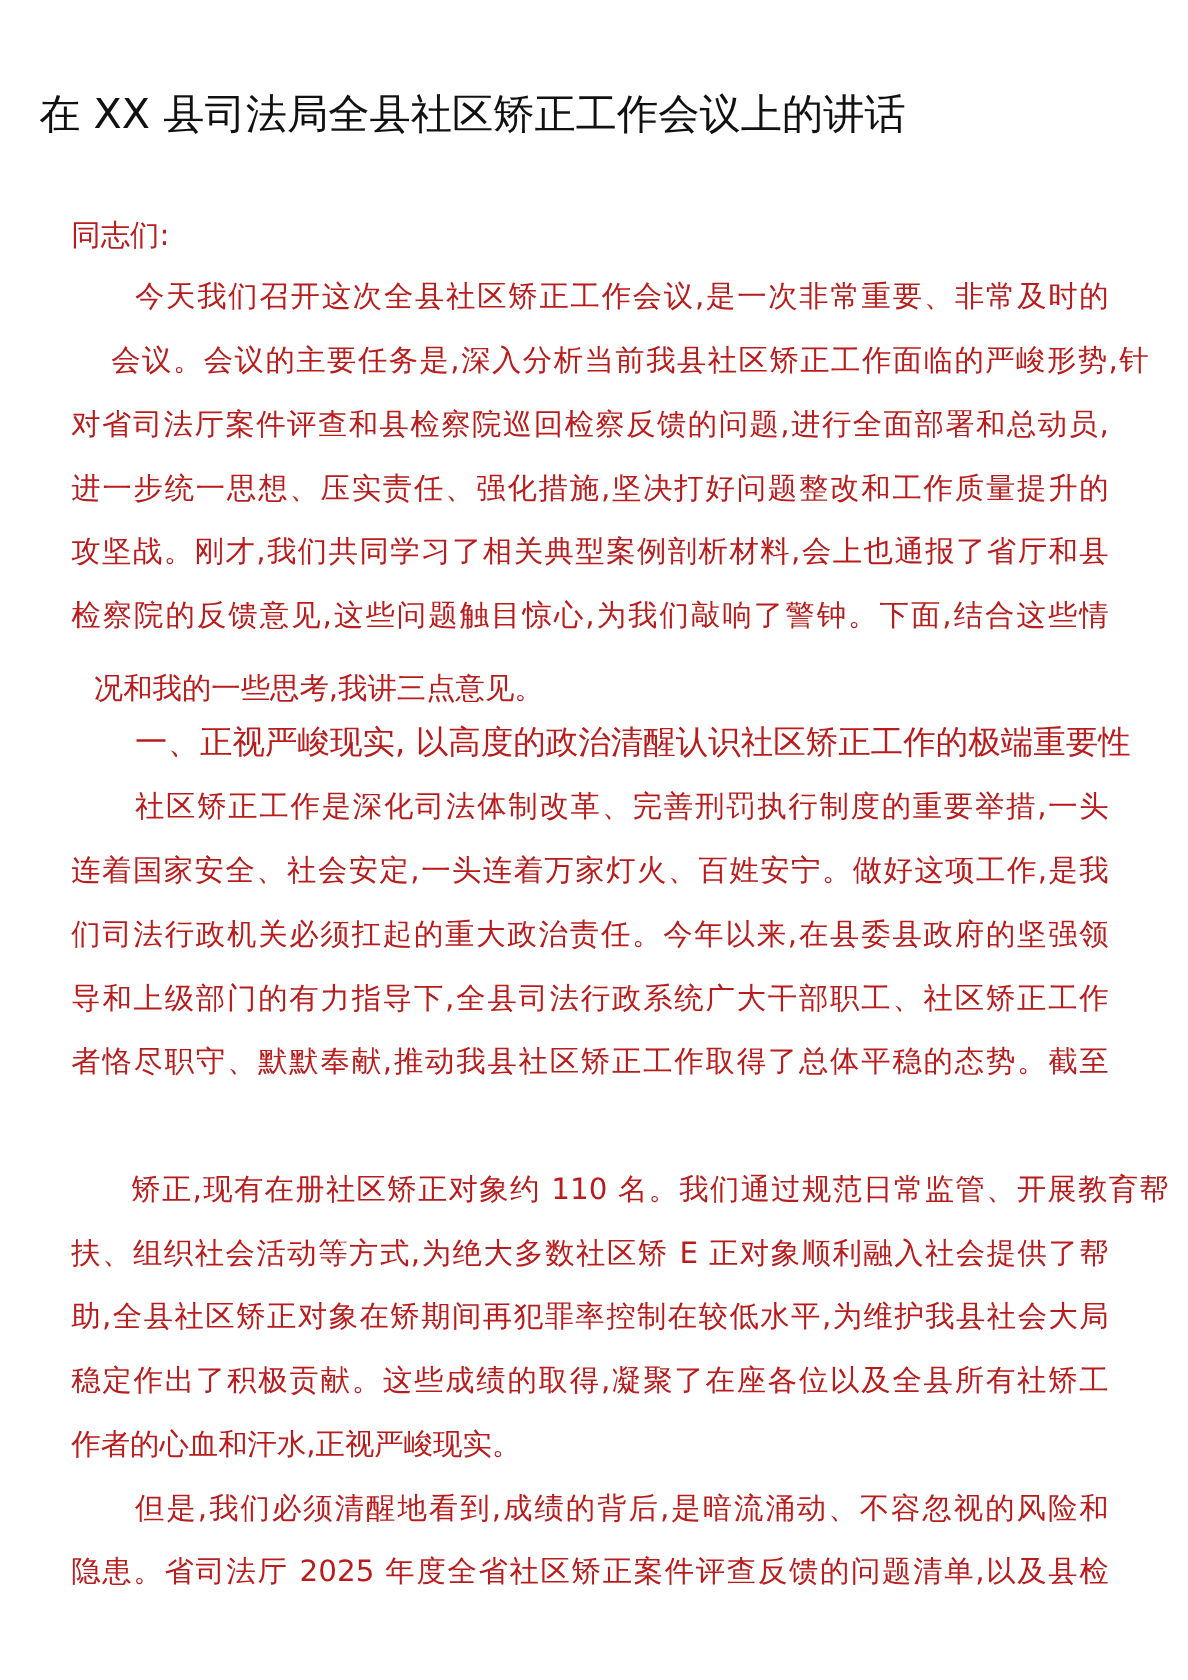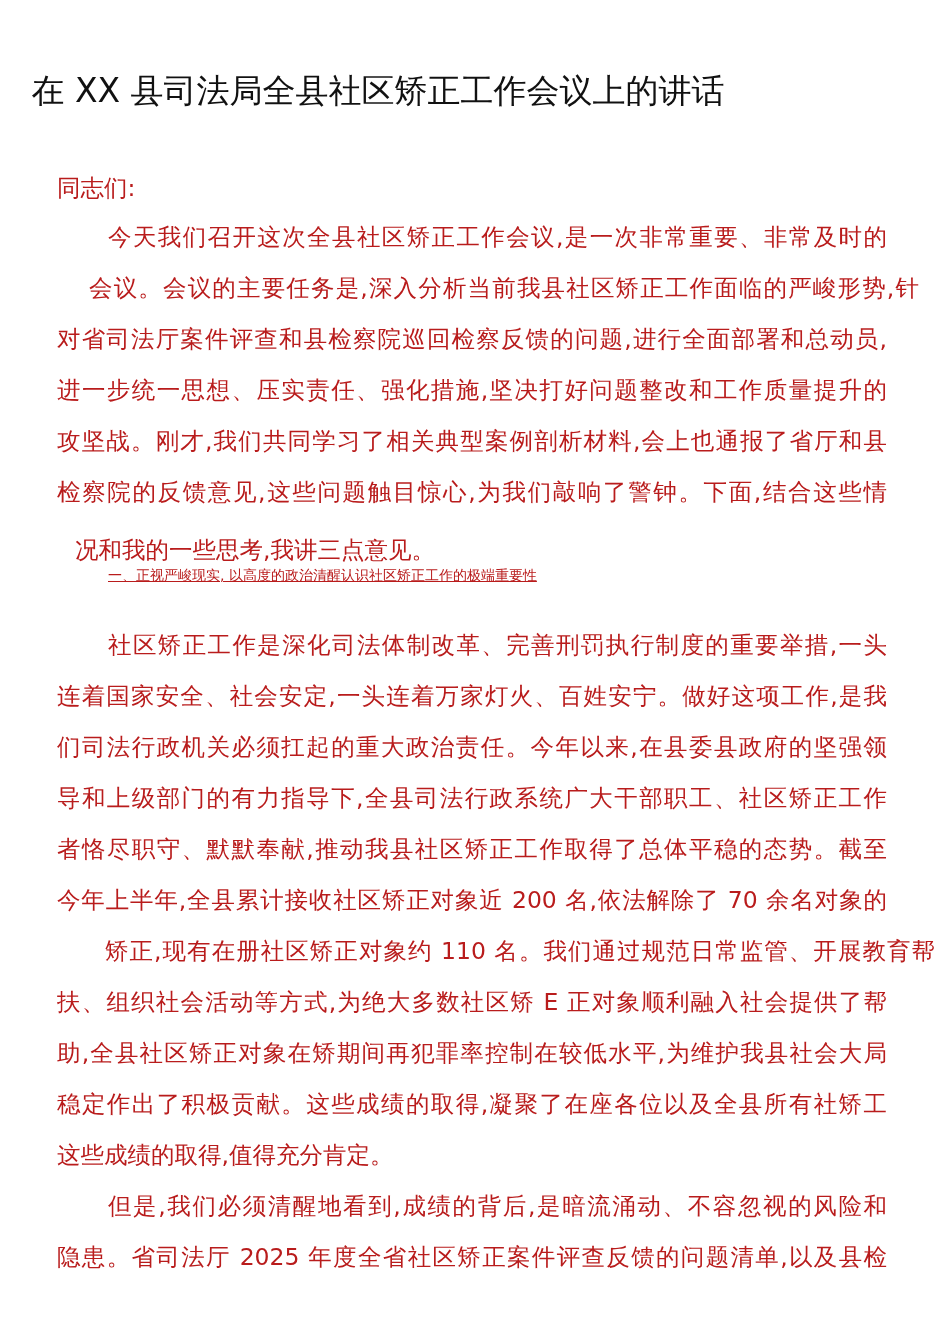--- a/index.html
+++ b/index.html
@@ -64,29 +64,28 @@
   <div class="line" style="top:171px;">同志们:</div>
 
   <div class="line indent justify" style="top:220px;">今天我们召开这次全县社区矫正工作会议,是一次非常重要、非常及时的</div>
   <div class="line justify" style="top:271px;margin-left:32px;">会议。会议的主要任务是,深入分析当前我县社区矫正工作面临的严峻形势,针</div>
   <div class="line justify" style="top:322px;">对省司法厅案件评查和县检察院巡回检察反馈的问题,进行全面部署和总动员,</div>
   <div class="line justify" style="top:373px;">进一步统一思想、压实责任、强化措施,坚决打好问题整改和工作质量提升的</div>
   <div class="line justify" style="top:424px;">攻坚战。刚才,我们共同学习了相关典型案例剖析材料,会上也通报了省厅和县</div>
   <div class="line justify" style="top:475px;">检察院的反馈意见,这些问题触目惊心,为我们敲响了警钟。下面,结合这些情</div>
   <div class="line" style="top:533px;margin-left:18px;">况和我的一些思考,我讲三点意见。</div>
 
-  <div class="line indent" style="top:558px; font-size:14px;text-decoration:underline;">一、正视严峻现实, 以高度的政治清醒认识社区矫正工作的极端重要性</div>
+  <div class="line indent" style="top:577px; font-size:26px;">一、正视严峻现实, 以高度的政治清醒认识社区矫正工作的极端重要性</div>
 
   <div class="line indent justify" style="top:628px;">社区矫正工作是深化司法体制改革、完善刑罚执行制度的重要举措,一头</div>
   <div class="line justify" style="top:679px;">连着国家安全、社会安定,一头连着万家灯火、百姓安宁。做好这项工作,是我</div>
   <div class="line justify" style="top:730px;">们司法行政机关必须扛起的重大政治责任。今年以来,在县委县政府的坚强领</div>
   <div class="line justify" style="top:781px;">导和上级部门的有力指导下,全县司法行政系统广大干部职工、社区矫正工作</div>
   <div class="line justify" style="top:832px;">者恪尽职守、默默奉献,推动我县社区矫正工作取得了总体平稳的态势。截至</div>
-  <div class="line justify" style="top:883px;">今年上半年,全县累计接收社区矫正对象近 200 名,依法解除了 70 余名对象的</div>
   <div class="line justify" style="top:934px;margin-left:48px;">矫正,现有在册社区矫正对象约 110 名。我们通过规范日常监管、开展教育帮</div>
   <div class="line justify" style="top:985px;">扶、组织社会活动等方式,为绝大多数社区矫 E 正对象顺利融入社会提供了帮</div>
   <div class="line justify" style="top:1036px;">助,全县社区矫正对象在矫期间再犯罪率控制在较低水平,为维护我县社会大局</div>
   <div class="line justify" style="top:1087px;">稳定作出了积极贡献。这些成绩的取得,凝聚了在座各位以及全县所有社矫工</div>
-  <div class="line" style="top:1138px;">这些成绩的取得,值得充分肯定。</div>
+  <div class="line" style="top:1138px;">作者的心血和汗水,正视严峻现实。</div>
 
   <div class="line indent justify" style="top:1189px;">但是,我们必须清醒地看到,成绩的背后,是暗流涌动、不容忽视的风险和</div>
   <div class="line justify" style="top:1240px;">隐患。省司法厅 2025 年度全省社区矫正案件评查反馈的问题清单,以及县检</div>
 </div>
 
 </body></html>

